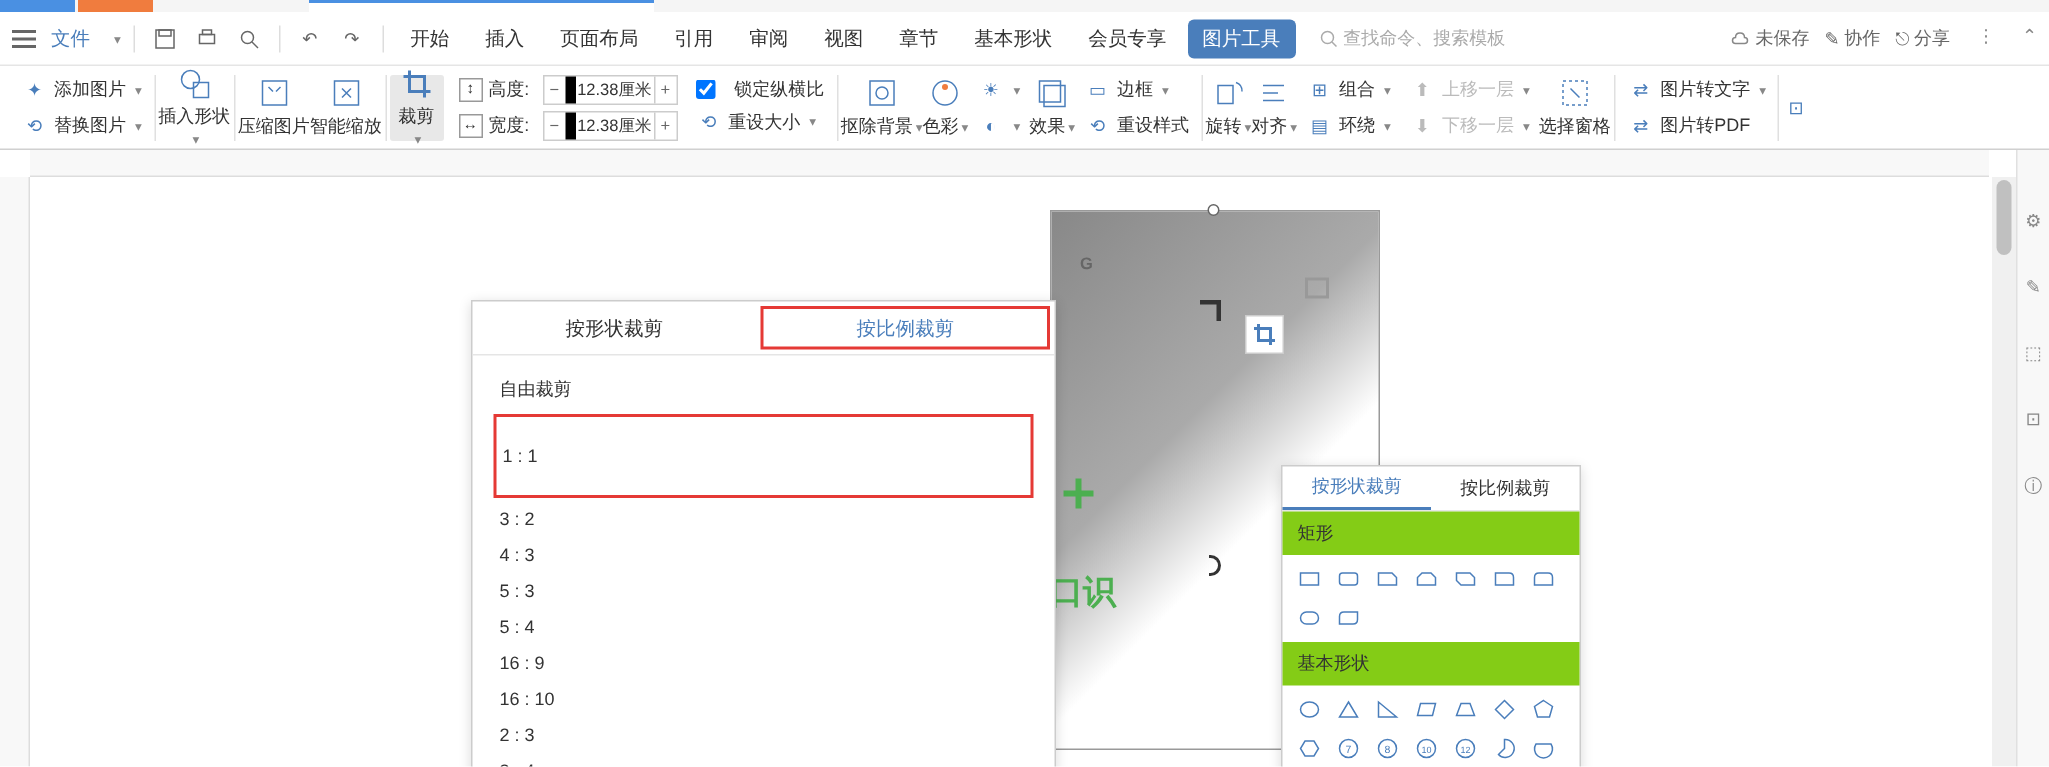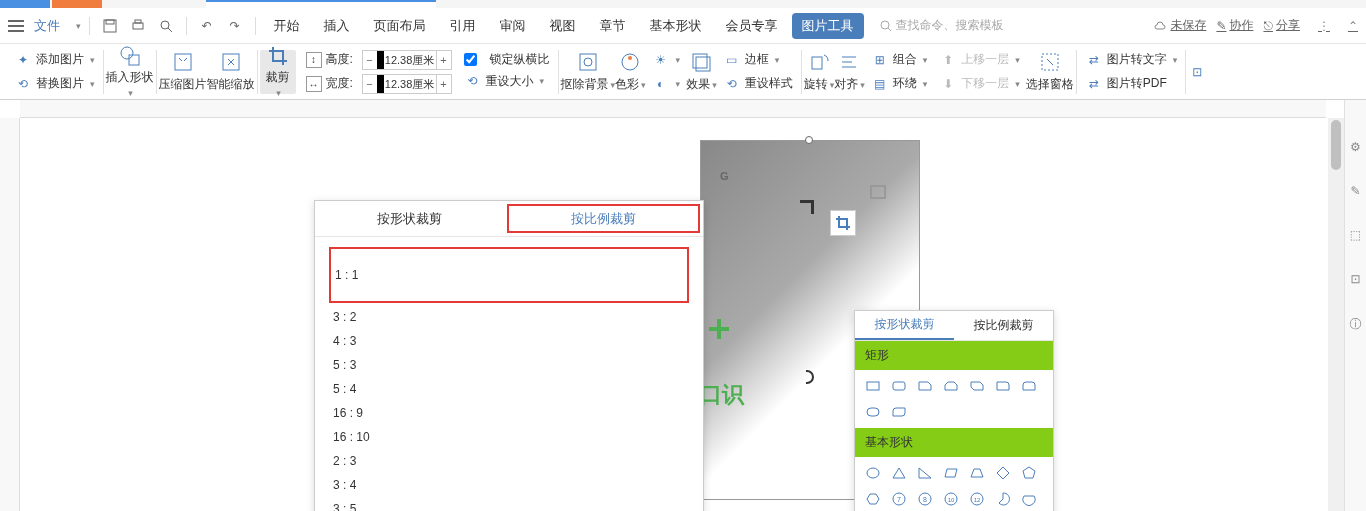--- a/index.html
+++ b/index.html
@@ -15,21 +15,21 @@
     
     .menu-bar { height: 36px; display: flex; align-items: center; padding: 0 8px; border-bottom: 1px solid #e5e5e5; gap: 4px; }
     .hamburger { width: 16px; height: 12px; display: flex; flex-direction: column; justify-content: space-between; margin-right: 6px; }
     .hamburger span { height: 2px; background: #666; }
     .menu-file { color: #4a7ebb; font-size: 13px; margin-right: 10px; }
     .icon-btn { width: 24px; height: 24px; display: flex; align-items: center; justify-content: center; color: #666; cursor: pointer; }
     .menu-sep { width: 1px; height: 18px; background: #ddd; margin: 0 4px; }
     .menu-item { padding: 6px 10px; font-size: 13px; color: #333; cursor: pointer; }
     .menu-item.active { background: #4a7ebb; color: #fff; border-radius: 4px; padding: 4px 10px; }
     .search-box { color: #aaa; font-size: 12px; margin-left: 12px; display: flex; align-items: center; gap: 4px; }
-    .right-menu { margin-left: auto; display: flex; align-items: center; gap: 10px; color: #666; font-size: 12px; text-decoration: underline; }
+    .right-menu { margin-left: auto; display: flex; align-items: flex-start; gap: 10px; color: #666; font-size: 12px; }
     .right-menu-item { display: flex; align-items: center; gap: 3px; cursor: pointer; }
     
     
     .ribbon { height: 56px; display: flex; align-items: center; padding: 0 8px; border-bottom: 1px solid #d0d0d0; background: #fff; }
     .ribbon-group { display: flex; flex-direction: column; gap: 2px; padding: 0 6px; height: 48px; justify-content: center; }
     .ribbon-sep { width: 1px; height: 44px; background: #e0e0e0; margin: 0 2px; }
     .ribbon-btn { display: flex; align-items: center; gap: 4px; font-size: 12px; color: #333; height: 22px; cursor: pointer; }
     .ribbon-btn.col { flex-direction: column; height: 44px; justify-content: center; gap: 2px; }
     .ribbon-icon { width: 18px; height: 18px; display: inline-flex; align-items: center; justify-content: center; color: #4a7ebb; }
     .ribbon-icon.big { width: 24px; height: 24px; }
@@ -399,20 +399,21 @@
       </svg>
     <span class="logo-text">口识</span>
   </div>
 
   <div class="crop-panel">
     <div class="crop-tabs">
       <div class="crop-tab">按形状裁剪</div>
       <div class="crop-tab highlighted">按比例裁剪</div>
     </div>
     <div class="crop-list">
+      <div class="crop-list-header">自由裁剪</div>
       <div class="crop-list-item boxed">1 : 1</div>
       <div class="crop-list-item">3 : 2</div>
       <div class="crop-list-item">4 : 3</div>
       <div class="crop-list-item">5 : 3</div>
       <div class="crop-list-item">5 : 4</div>
       <div class="crop-list-item">16 : 9</div>
       <div class="crop-list-item">16 : 10</div>
       <div class="crop-list-item">2 : 3</div>
       <div class="crop-list-item">3 : 4</div>
       <div class="crop-list-item">3 : 5</div>

